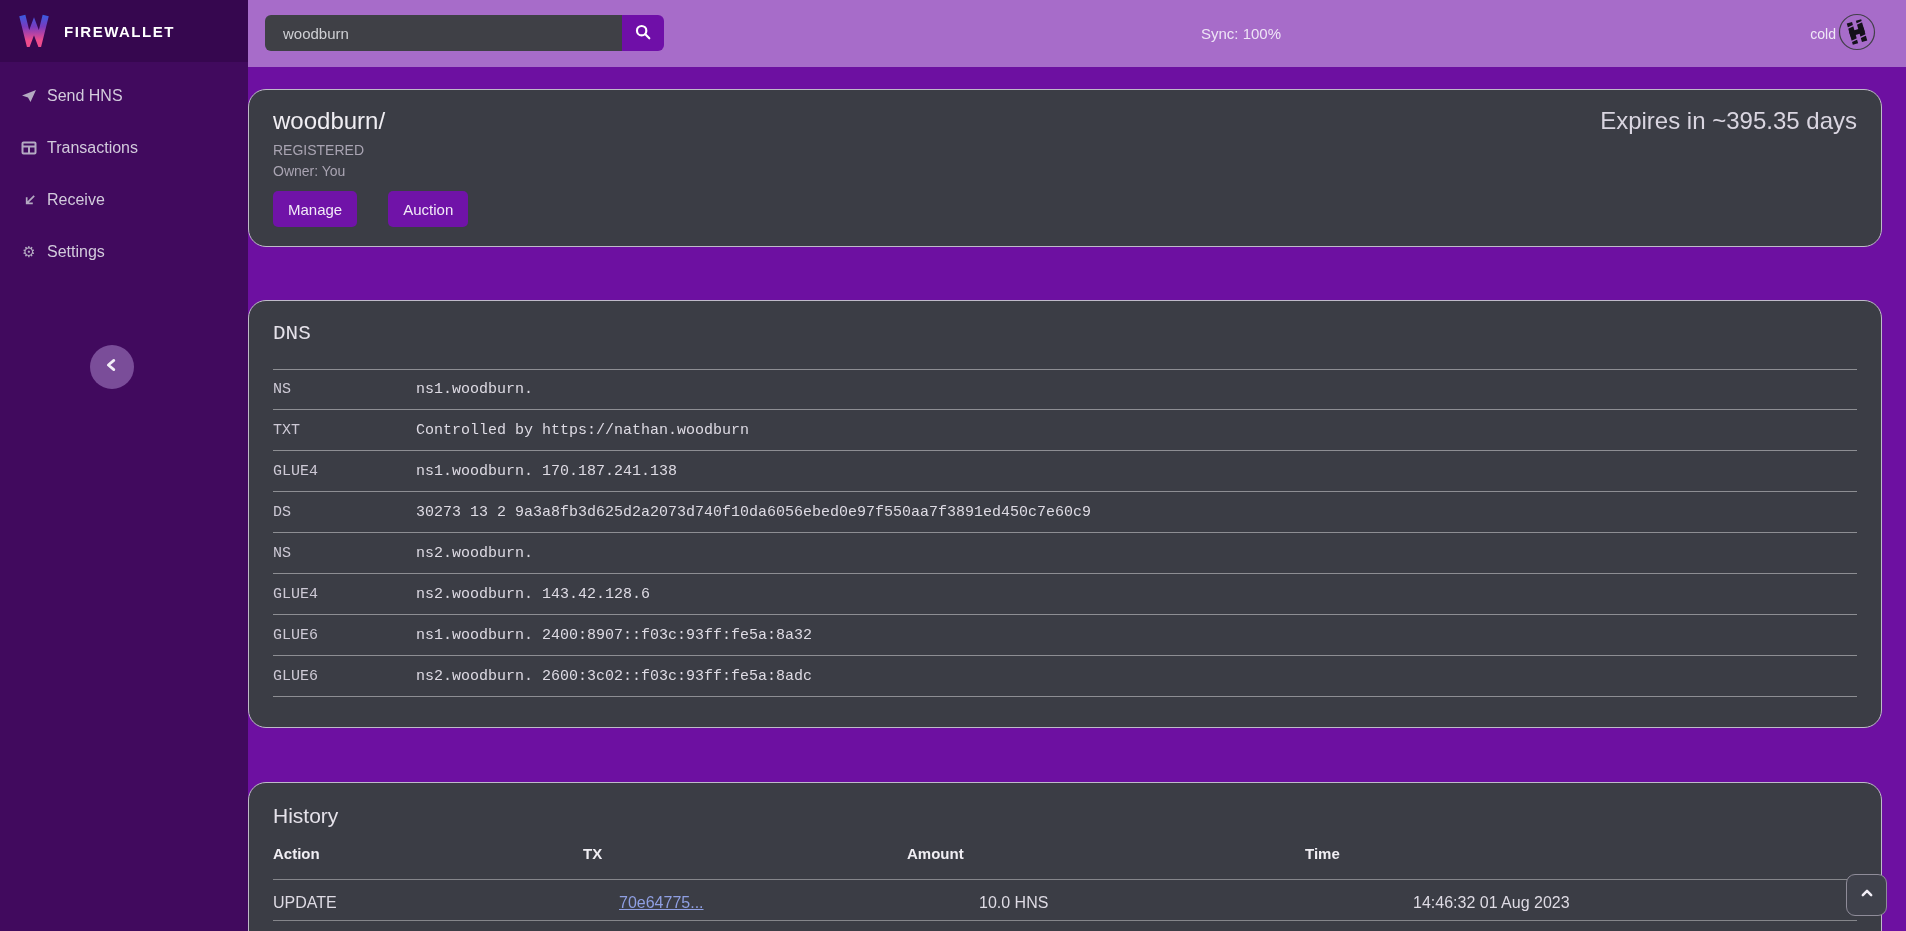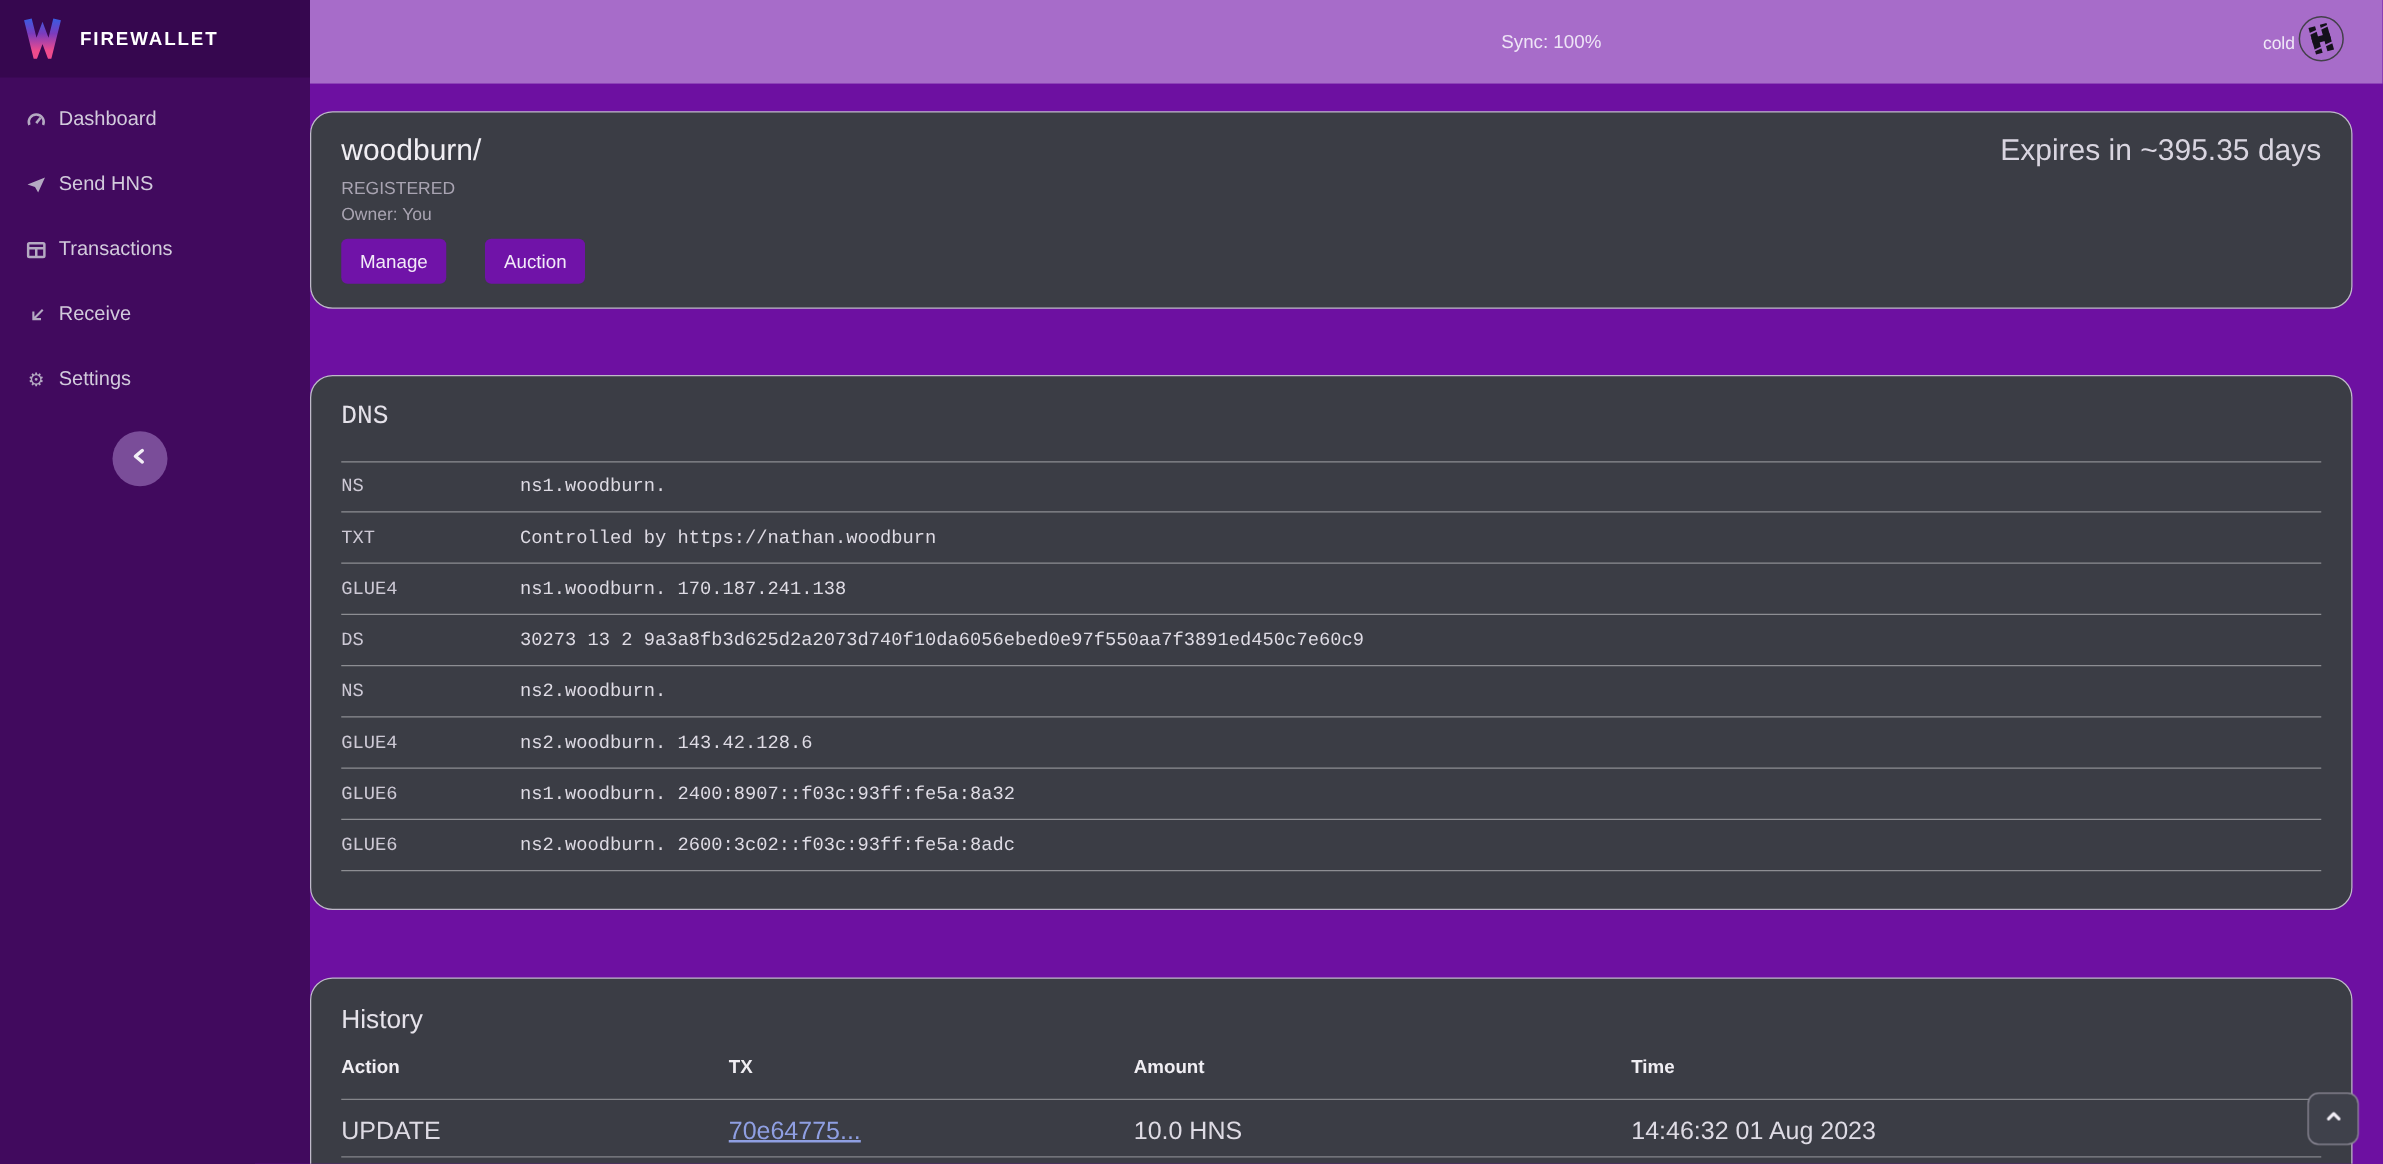--- a/index.html
+++ b/index.html
@@ -67,21 +67,21 @@
   .dns-type { color:#cdc9d5; }
   .dns-value { color:#dedbe4; }
 
   
   .history-card { top:715px; height:360px; padding:20px 24px 0 24px; }
   .h-grid { display:grid; grid-template-columns:310px 324px 398px 1fr;
     align-items:center; font-size:15px; }
   .h-head { margin-top:16px; padding-bottom:17px; color:#f0eef3; font-weight:bold;
     border-bottom:1px solid rgba(255,255,255,0.38); }
   .h-row { padding-top:14px; padding-bottom:8px;
-    border-bottom:1px solid rgba(255,255,255,0.38); color:#dedbe4; font-size:20px; }
+    border-bottom:1px solid rgba(255,255,255,0.38); color:#dedbe4; font-size:16px;gap:36px; }
   .h-row:last-child { padding-top:13px; border-bottom:none; }
   .tx-link { color:#8f9fe2; text-decoration:underline; cursor:pointer; }
 
   .scroll-top { position:fixed; left:1846px; top:874px; width:41px; height:42px;
     background:#3f414b; border:1px solid #8f8c99; border-radius:9px; display:flex;
     align-items:center; justify-content:center; cursor:pointer; z-index:9; }
 </style>
 </head>
 <body>
 
@@ -98,29 +98,20 @@
         </defs>
         <path d="M7 5 L14 33 L20 17 L26 33 L33 5" fill="none" stroke="url(#wg)" stroke-width="7" stroke-linecap="butt" stroke-linejoin="miter"></path>
       </svg>
     </span>
     <span class="brand-name">FIREWALLET</span>
   </div>
   <nav class="nav">
     <div class="nav-item">
       <span class="nicon">
         <svg width="16" height="16" viewBox="0 0 16 16">
-            <path d="M2.5 12 a6 6 0 1 1 11 0" fill="none" stroke="currentColor" stroke-width="2"></path>
-            <line x1="8" y1="10.5" x2="11.4" y2="6.2" stroke="currentColor" stroke-width="2"></line>
-          </svg>
-      </span>
-      <span>Dashboard</span>
-    </div>
-    <div class="nav-item">
-      <span class="nicon">
-        <svg width="16" height="16" viewBox="0 0 16 16">
             <polygon points="1,7.5 15,2 9.5,14 7,9.5" fill="currentColor"></polygon>
           </svg>
       </span>
       <span>Send HNS</span>
     </div>
     <div class="nav-item">
       <span class="nicon">
         <svg width="16" height="16" viewBox="0 0 16 16">
             <rect x="1.5" y="2.5" width="13" height="11" rx="1" fill="none" stroke="currentColor" stroke-width="2"></rect>
             <line x1="1.5" y1="6.5" x2="14.5" y2="6.5" stroke="currentColor" stroke-width="2"></line>
@@ -145,20 +136,31 @@
   <div class="collapse-btn">
     <span>
       <svg width="22" height="22" viewBox="0 0 24 24">
           <polyline points="14,7 8,12 14,17" fill="none" stroke="#f2eef6" stroke-width="3" stroke-linecap="round" stroke-linejoin="round"></polyline>
         </svg>
     </span>
   </div>
 </aside>
 
 <header class="topbar">
+  <div class="search-group">
+    <input class="search-input" type="text" value="woodburn" style="">
+    <button class="search-btn">
+      <span>
+        <svg width="18" height="18" viewBox="0 0 20 20">
+            <circle cx="8.5" cy="8.5" r="5.2" fill="none" stroke="#ffffff" stroke-width="2.4"></circle>
+            <line x1="12.6" y1="12.6" x2="17" y2="17" stroke="#ffffff" stroke-width="2.4" stroke-linecap="round"></line>
+          </svg>
+      </span>
+    </button>
+  </div>
   <span class="sync">Sync: 100%</span>
   <div class="wallet">
     <span class="wallet-name">cold</span>
     <span>
       <svg width="38" height="38" viewBox="0 0 38 38">
         <circle cx="19" cy="19" r="17.5" fill="none" stroke="#43404a" stroke-width="1.2"></circle>
         <g transform="rotate(-16 19 19)">
           <rect x="11.5" y="8" width="5.5" height="22" fill="#14111a"></rect>
           <rect x="21" y="8" width="5.5" height="22" fill="#14111a"></rect>
           <rect x="11.5" y="16.5" width="15" height="5" fill="#14111a"></rect>

